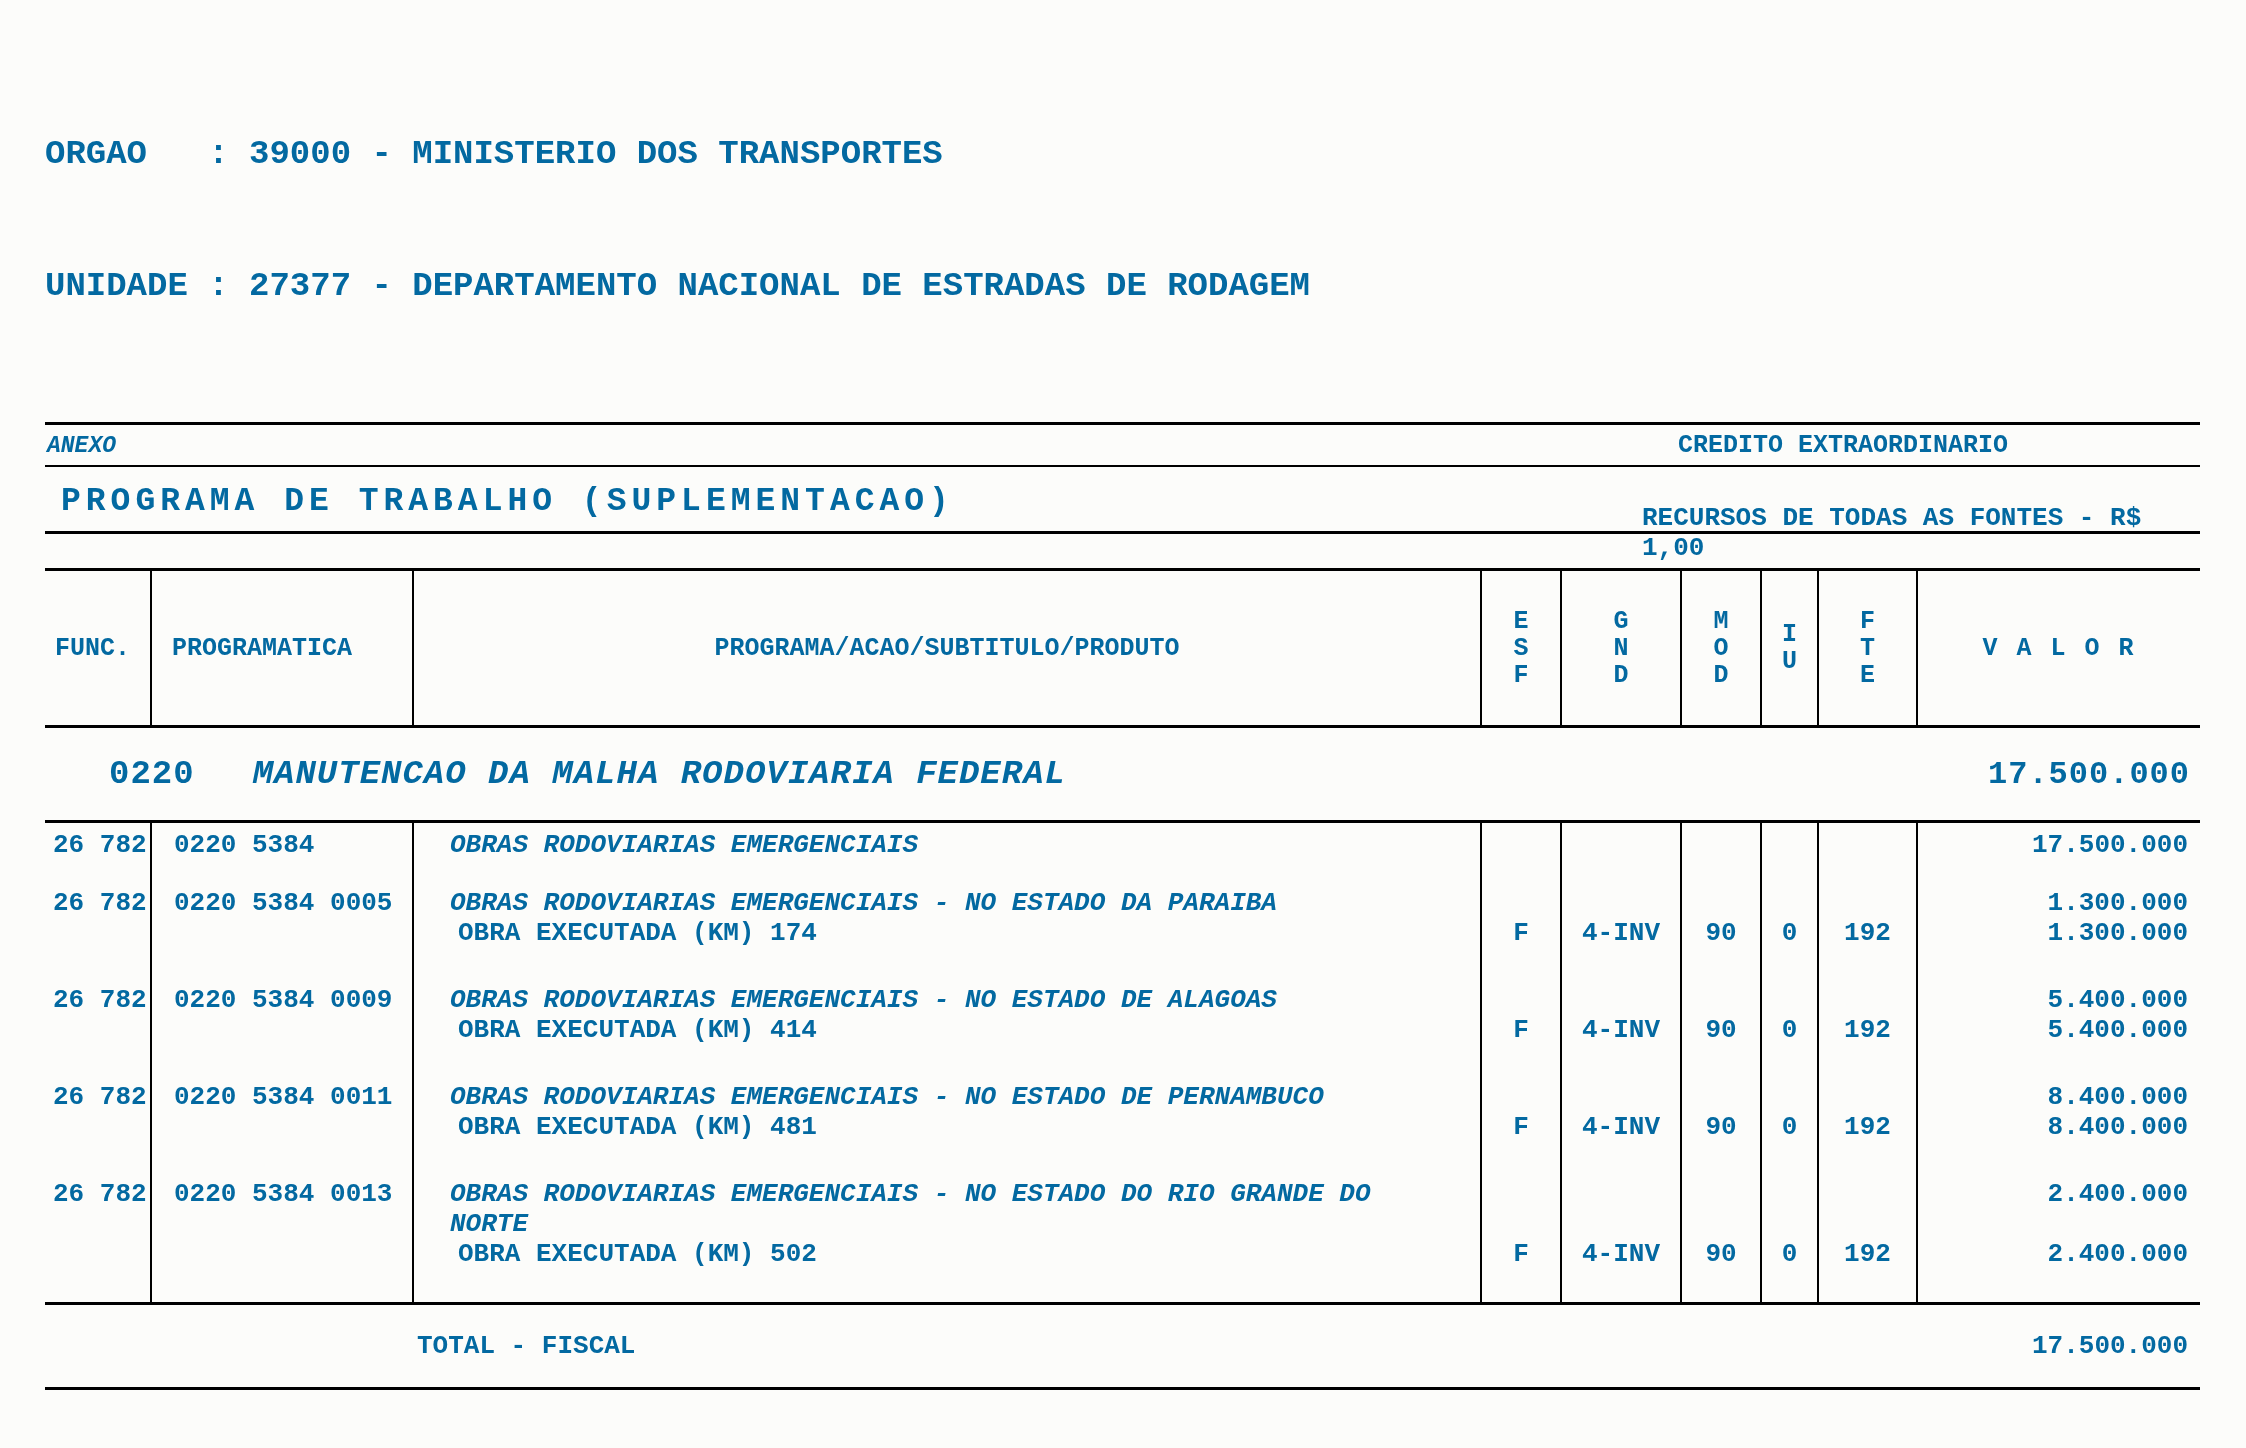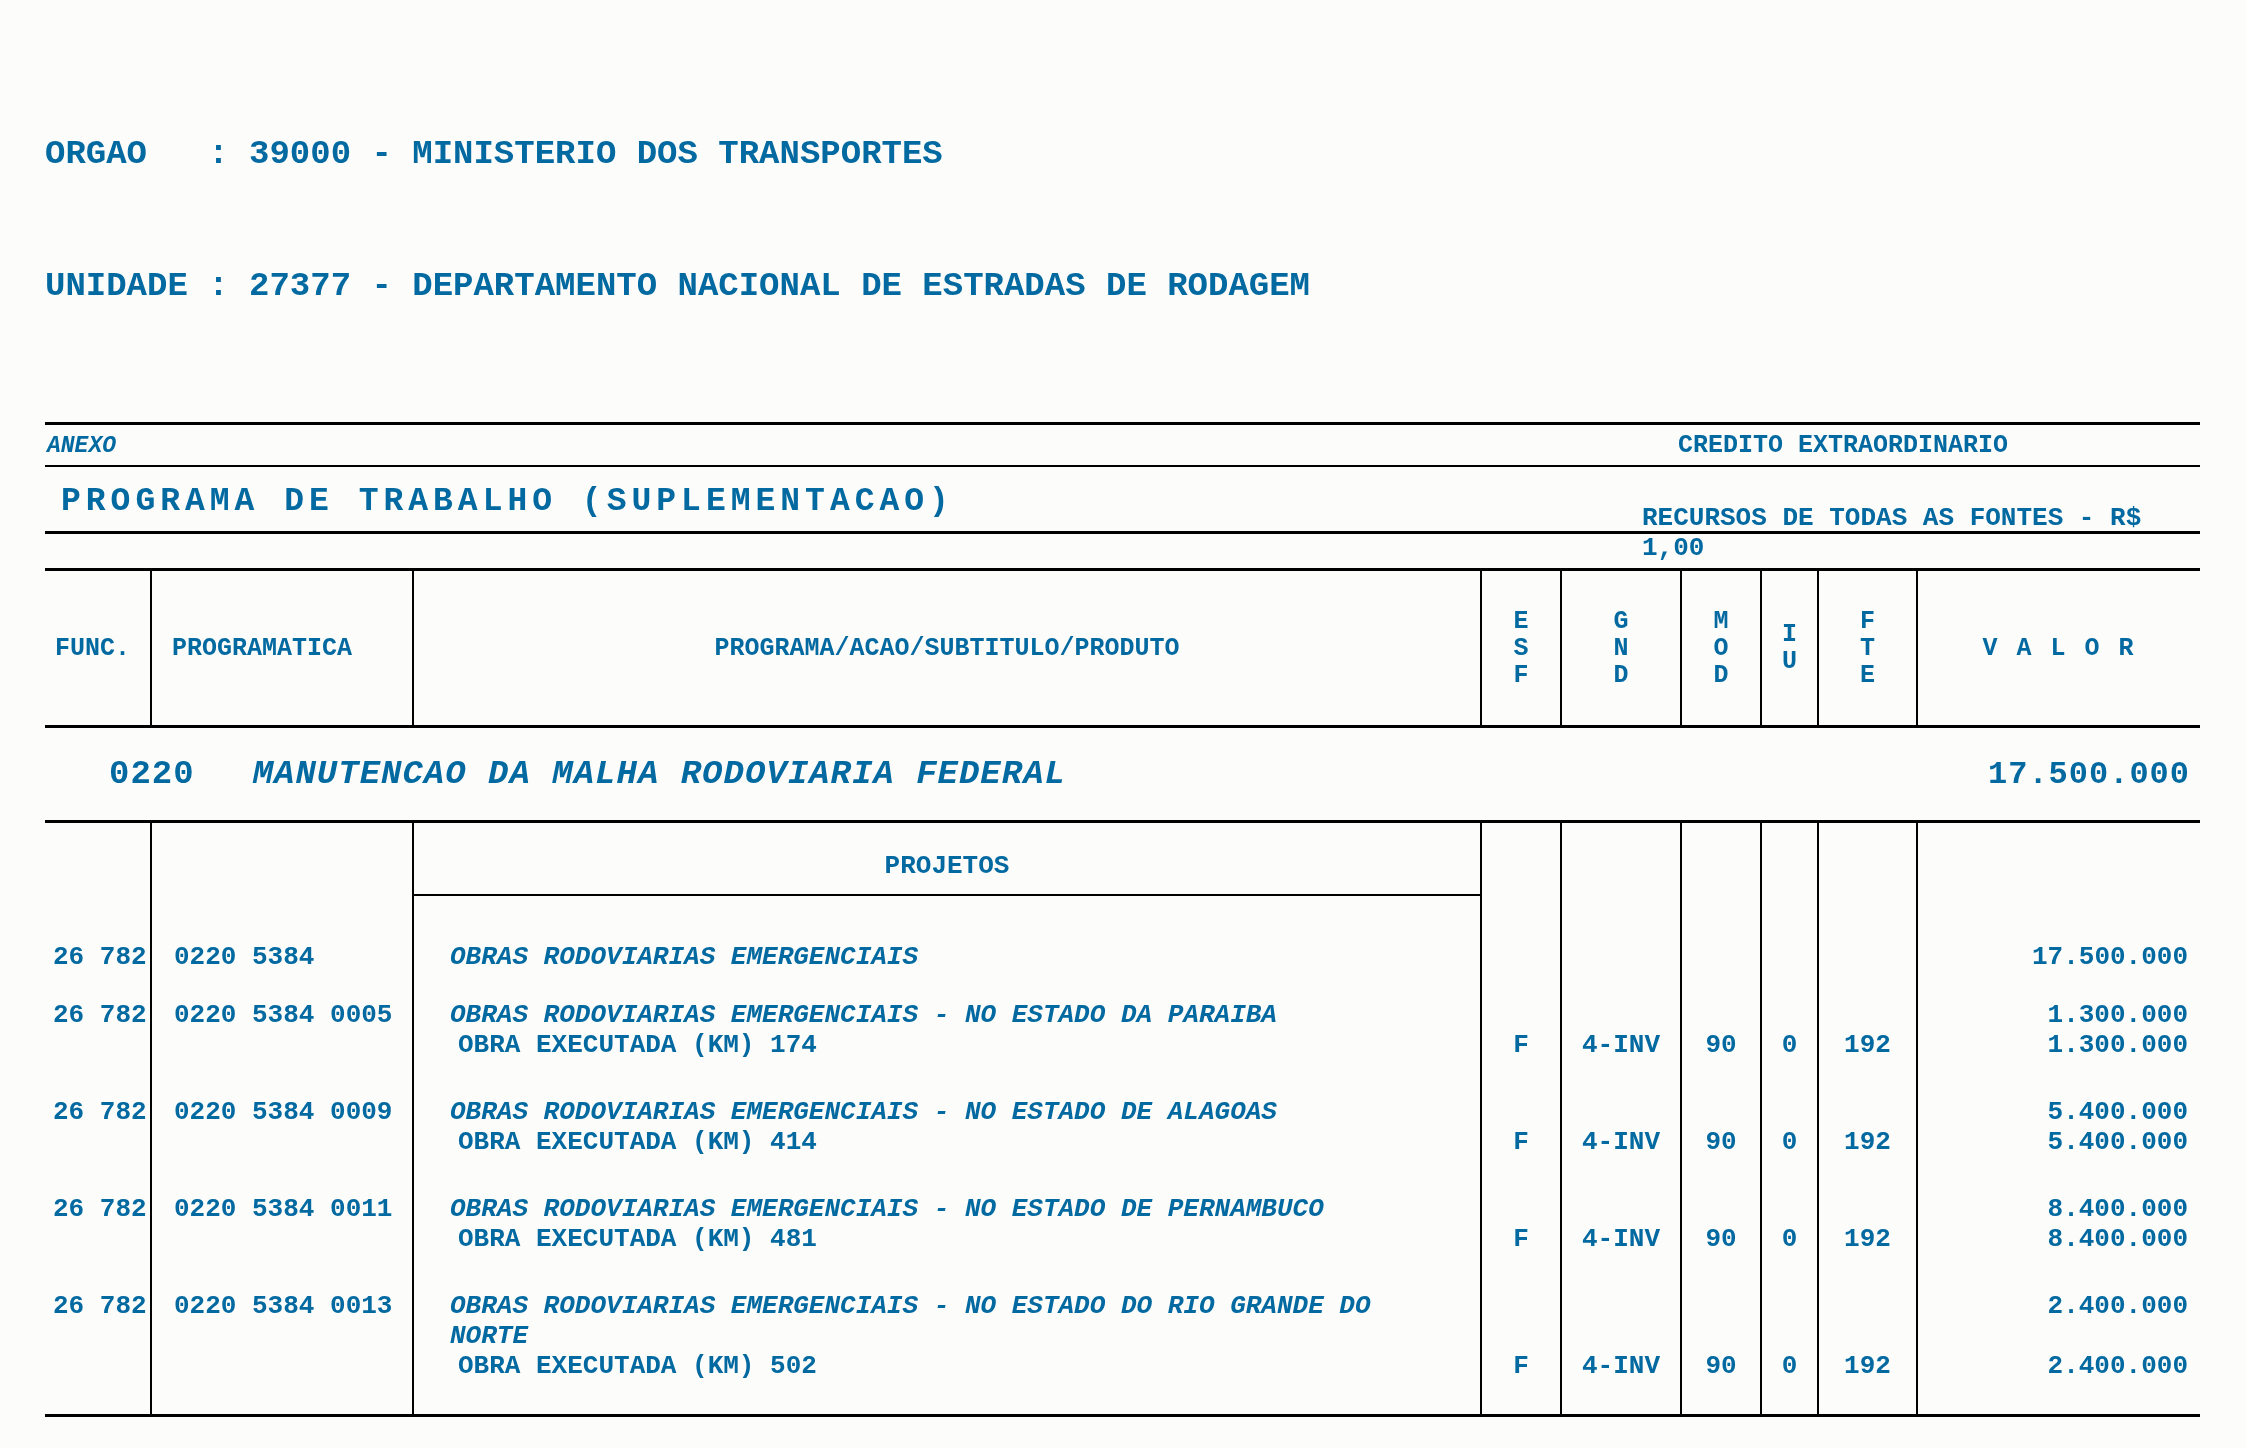--- a/index.html
+++ b/index.html
@@ -121,34 +121,20 @@
     </div>
 
     <div class="section-row">
       <span class="section-code">0220</span>
       <span class="section-title">MANUTENCAO DA MALHA RODOVIARIA FEDERAL</span>
       <span class="section-value">17.500.000</span>
     </div>
 
     <div class="body-band">
 
-      <div class="grid r-proj">
-        <div class="cell br"></div>
-        <div class="cell br"></div>
-        <div class="cell br">
-          <div class="projetos-title">PROJETOS</div>
-          <div class="projetos-rule"></div>
-        </div>
-        <div class="cell br"></div>
-        <div class="cell br"></div>
-        <div class="cell br"></div>
-        <div class="cell br"></div>
-        <div class="cell br"></div>
-        <div class="cell"></div>
-      </div>
 
       <div class="grid r1">
         <div class="cell func-cell br">26 782</div>
         <div class="cell prog-cell br">0220 5384</div>
         <div class="cell br">
           <div class="ln desc">OBRAS RODOVIARIAS EMERGENCIAIS</div>
         </div>
         <div class="cell br"></div>
         <div class="cell br"></div>
         <div class="cell br"></div>

